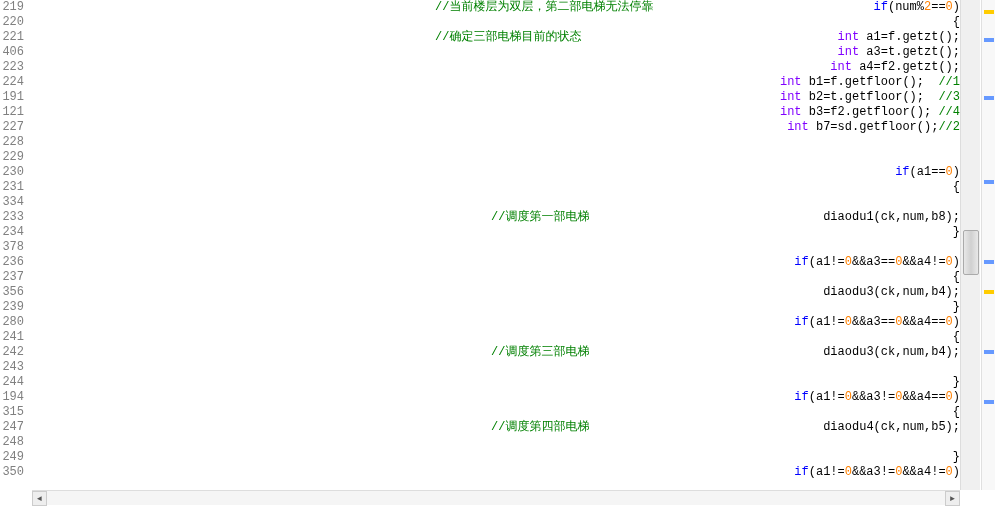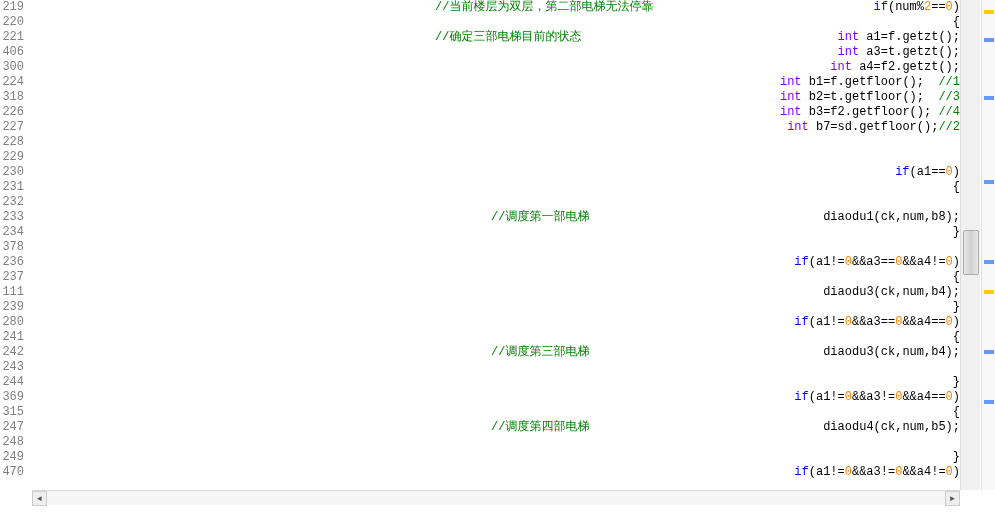--- a/index.html
+++ b/index.html
@@ -109,48 +109,48 @@
   </style>
 </head>
 <body>
 
 <div class="editor-container">
   <div class="gutter" id="gutter">
       <div class="ln">219</div>
       <div class="ln">220</div>
       <div class="ln">221</div>
       <div class="ln">406</div>
-      <div class="ln">300</div>
+      <div class="ln">223</div>
       <div class="ln">224</div>
-      <div class="ln">318</div>
-      <div class="ln">226</div>
+      <div class="ln">191</div>
+      <div class="ln">121</div>
       <div class="ln">227</div>
       <div class="ln">228</div>
       <div class="ln">229</div>
       <div class="ln">230</div>
       <div class="ln">231</div>
-      <div class="ln">232</div>
+      <div class="ln">334</div>
       <div class="ln">233</div>
       <div class="ln">234</div>
       <div class="ln">378</div>
       <div class="ln">236</div>
       <div class="ln">237</div>
-      <div class="ln">111</div>
+      <div class="ln">356</div>
       <div class="ln">239</div>
       <div class="ln">280</div>
       <div class="ln">241</div>
       <div class="ln">242</div>
       <div class="ln">243</div>
       <div class="ln">244</div>
-      <div class="ln">369</div>
+      <div class="ln">194</div>
       <div class="ln">315</div>
       <div class="ln">247</div>
       <div class="ln">248</div>
       <div class="ln">249</div>
-      <div class="ln">470</div>
+      <div class="ln">350</div>
     </div>
   <div class="code-area" id="code"><div class="code-line" style="padding-left: 144px; position: relative;"><span class="k-blue">if</span><span class="ident">(num%</span><span class="num">2</span><span class="ident">==</span><span class="num">0</span><span class="ident">)</span><span class="comment" style="position: absolute; left: 403px;">//当前楼层为双层，第二部电梯无法停靠</span></div><div class="code-line" style="padding-left: 172px; position: relative;"><span class="ident">{</span></div><div class="code-line" style="padding-left: 200px; position: relative;"><span class="k-type">int</span><span class="ident"> a1=f.getzt();</span><span class="comment" style="position: absolute; left: 403px;">//确定三部电梯目前的状态</span></div><div class="code-line" style="padding-left: 200px; position: relative;"><span class="k-type">int</span><span class="ident"> a3=t.getzt();</span></div><div class="code-line" style="padding-left: 200px; position: relative;"><span class="k-type">int</span><span class="ident"> a4=f2.getzt();</span></div><div class="code-line" style="padding-left: 200px; position: relative;"><span class="k-type">int</span><span class="ident"> b1=f.getfloor();  </span><span class="comment">//1</span></div><div class="code-line" style="padding-left: 200px; position: relative;"><span class="k-type">int</span><span class="ident"> b2=t.getfloor();  </span><span class="comment">//3</span></div><div class="code-line" style="padding-left: 200px; position: relative;"><span class="k-type">int</span><span class="ident"> b3=f2.getfloor(); </span><span class="comment">//4</span></div><div class="code-line" style="padding-left: 200px; position: relative;"><span class="k-type">int</span><span class="ident"> b7=sd.getfloor();</span><span class="comment">//2</span></div><div class="code-line" style="padding-left: 60px; position: relative;"></div><div class="code-line" style="padding-left: 60px; position: relative;"></div><div class="code-line" style="padding-left: 200px; position: relative;"><span class="k-blue">if</span><span class="ident">(a1==</span><span class="num">0</span><span class="ident">)</span></div><div class="code-line" style="padding-left: 200px; position: relative;"><span class="ident">{</span></div><div class="code-line" style="padding-left: 60px; position: relative;"></div><div class="code-line" style="padding-left: 228px; position: relative;"><span class="ident">diaodu1(ck,num,b8);</span><span class="comment" style="position: absolute; left: 459px;">//调度第一部电梯</span></div><div class="code-line" style="padding-left: 200px; position: relative;"><span class="ident">}</span></div><div class="code-line" style="padding-left: 60px; position: relative;"></div><div class="code-line" style="padding-left: 200px; position: relative;"><span class="k-blue">if</span><span class="ident">(a1!=</span><span class="num">0</span><span class="ident">&amp;&amp;a3==</span><span class="num">0</span><span class="ident">&amp;&amp;a4!=</span><span class="num">0</span><span class="ident">)</span></div><div class="code-line" style="padding-left: 200px; position: relative;"><span class="ident">{</span></div><div class="code-line" style="padding-left: 228px; position: relative;"><span class="ident">diaodu3(ck,num,b4);</span></div><div class="code-line" style="padding-left: 200px; position: relative;"><span class="ident">}</span></div><div class="code-line" style="padding-left: 200px; position: relative;"><span class="k-blue">if</span><span class="ident">(a1!=</span><span class="num">0</span><span class="ident">&amp;&amp;a3==</span><span class="num">0</span><span class="ident">&amp;&amp;a4==</span><span class="num">0</span><span class="ident">)</span></div><div class="code-line" style="padding-left: 200px; position: relative;"><span class="ident">{</span></div><div class="code-line" style="padding-left: 228px; position: relative;"><span class="ident">diaodu3(ck,num,b4);</span><span class="comment" style="position: absolute; left: 459px;">//调度第三部电梯</span></div><div class="code-line" style="padding-left: 60px; position: relative;"></div><div class="code-line" style="padding-left: 200px; position: relative;"><span class="ident">}</span></div><div class="code-line" style="padding-left: 200px; position: relative;"><span class="k-blue">if</span><span class="ident">(a1!=</span><span class="num">0</span><span class="ident">&amp;&amp;a3!=</span><span class="num">0</span><span class="ident">&amp;&amp;a4==</span><span class="num">0</span><span class="ident">)</span></div><div class="code-line" style="padding-left: 200px; position: relative;"><span class="ident">{</span></div><div class="code-line" style="padding-left: 228px; position: relative;"><span class="ident">diaodu4(ck,num,b5);</span><span class="comment" style="position: absolute; left: 459px;">//调度第四部电梯</span></div><div class="code-line" style="padding-left: 60px; position: relative;"></div><div class="code-line" style="padding-left: 200px; position: relative;"><span class="ident">}</span></div><div class="code-line" style="padding-left: 200px; position: relative;"><span class="k-blue">if</span><span class="ident">(a1!=</span><span class="num">0</span><span class="ident">&amp;&amp;a3!=</span><span class="num">0</span><span class="ident">&amp;&amp;a4!=</span><span class="num">0</span><span class="ident">)</span></div></div>
 </div>
 
 <div class="vscroll">
   <div class="vscroll-thumb"></div>
 </div>
 
 <div class="marker-bar" id="markers">
     <div class="marker yellow" style="top: 10px;"></div>

